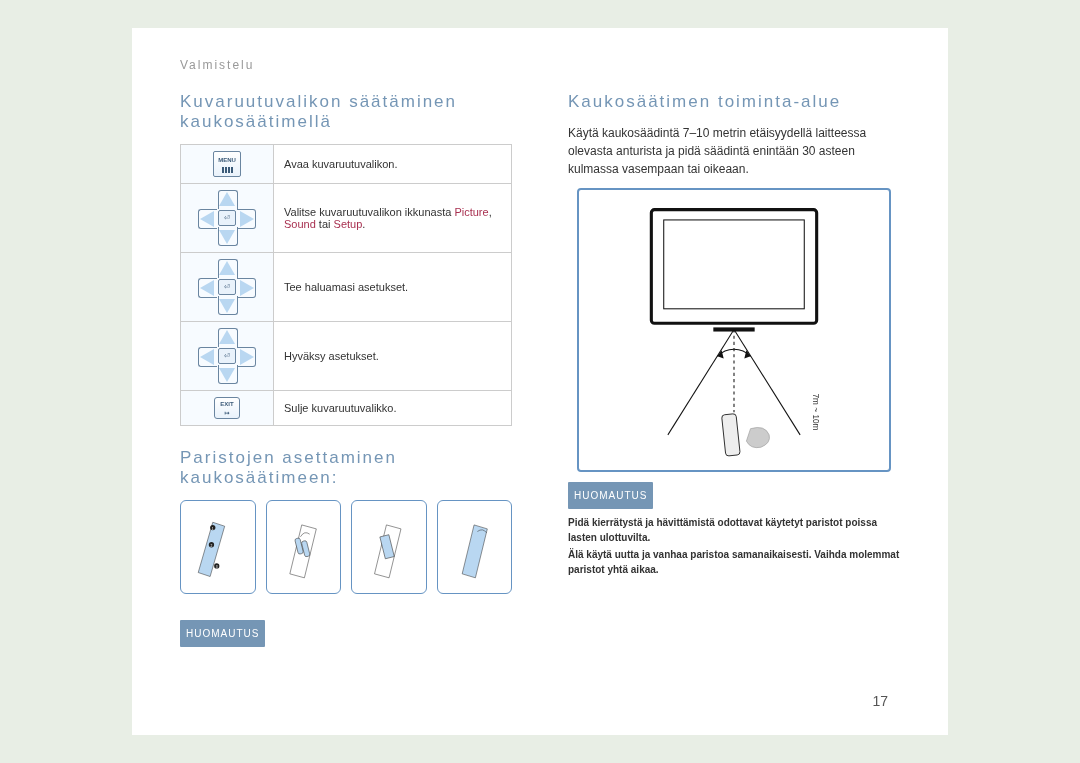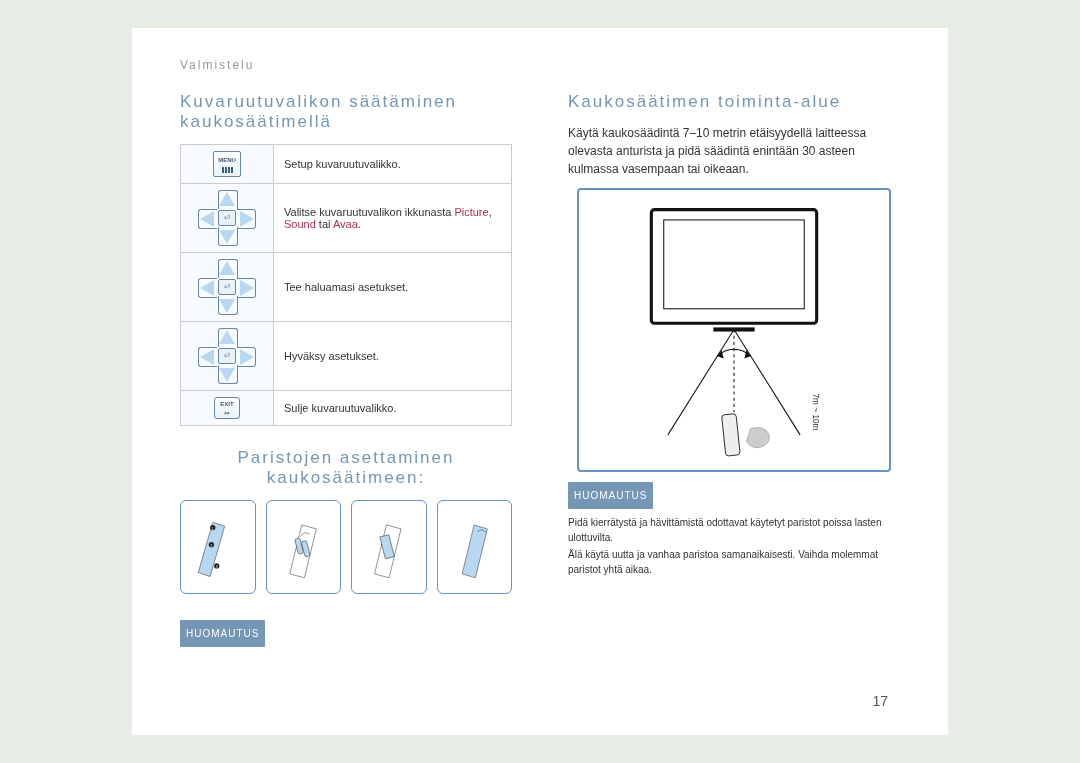--- a/index.html
+++ b/index.html
@@ -34,21 +34,21 @@
     flex: 1;
     min-width: 0;
   }
   h2 {
     font-size: 17px;
     font-weight: 400;
     letter-spacing: 2px;
     color: #7596b5;
     margin: 0 0 12px 0;
   }
-  .sub-h2 { margin-top: 22px; text-align: center; }
+  .sub-h2 { margin-top: 22px; }
   .remote-table {
     border: 1px solid #ccc;
     border-collapse: collapse;
     width: 100%;
     font-size: 11px;
     color: #333;
   }
   .remote-table td {
     border: 1px solid #ccc;
     padding: 6px 10px;
@@ -156,21 +156,21 @@
     letter-spacing: 1px;
     padding: 8px 6px;
     border-radius: 1px;
     margin-bottom: 6px;
   }
   .note-body {
     font-size: 10px;
     color: #333;
     line-height: 1.5;
   }
-  .note-body p { margin: 0 0 2px 0; }
+  .note-body p { margin: 0 0 2px 0; font-weight: bold; }
 
   .op-range-fig {
     border: 2px solid #6694c3;
     border-radius: 4px;
     width: 310px;
     height: 280px;
     margin: 10px auto 10px auto;
     display: flex;
     align-items: center;
     justify-content: center;
@@ -209,38 +209,38 @@
             <span class="menu-btn">
               <span>MENU</span>
               <span class="bars">
                     <span></span>
                     <span></span>
                     <span></span>
                     <span></span>
                   </span>
             </span>
           </td>
-          <td>Setup kuvaruutuvalikko.</td>
+          <td>Avaa kuvaruutuvalikon.</td>
         </tr>
         <tr>
           <td class="icon-cell">
             <div class="dpad">
               <div class="out-up"></div>
                   <div class="out-down"></div>
                   <div class="out-left"></div>
                   <div class="out-right"></div>
               <div class="tri up"></div>
                   <div class="tri down"></div>
                   <div class="tri left"></div>
                   <div class="tri right"></div>
               <div class="center">⏎</div>
             </div>
           </td>
           <td>
-            <span>Valitse kuvaruutuvalikon ikkunasta </span><span class="inline-word">Picture</span><span>, </span><span class="inline-word">Sound</span><span> tai </span><span class="inline-word">Avaa</span><span>.</span>
+            <span>Valitse kuvaruutuvalikon ikkunasta </span><span class="inline-word">Picture</span><span>, </span><span class="inline-word">Sound</span><span> tai </span><span class="inline-word">Setup</span><span>.</span>
           </td>
         </tr>
         <tr>
           <td class="icon-cell">
             <div class="dpad">
               <div class="out-up"></div>
                   <div class="out-down"></div>
                   <div class="out-left"></div>
                   <div class="out-right"></div>
               <div class="tri up"></div>

